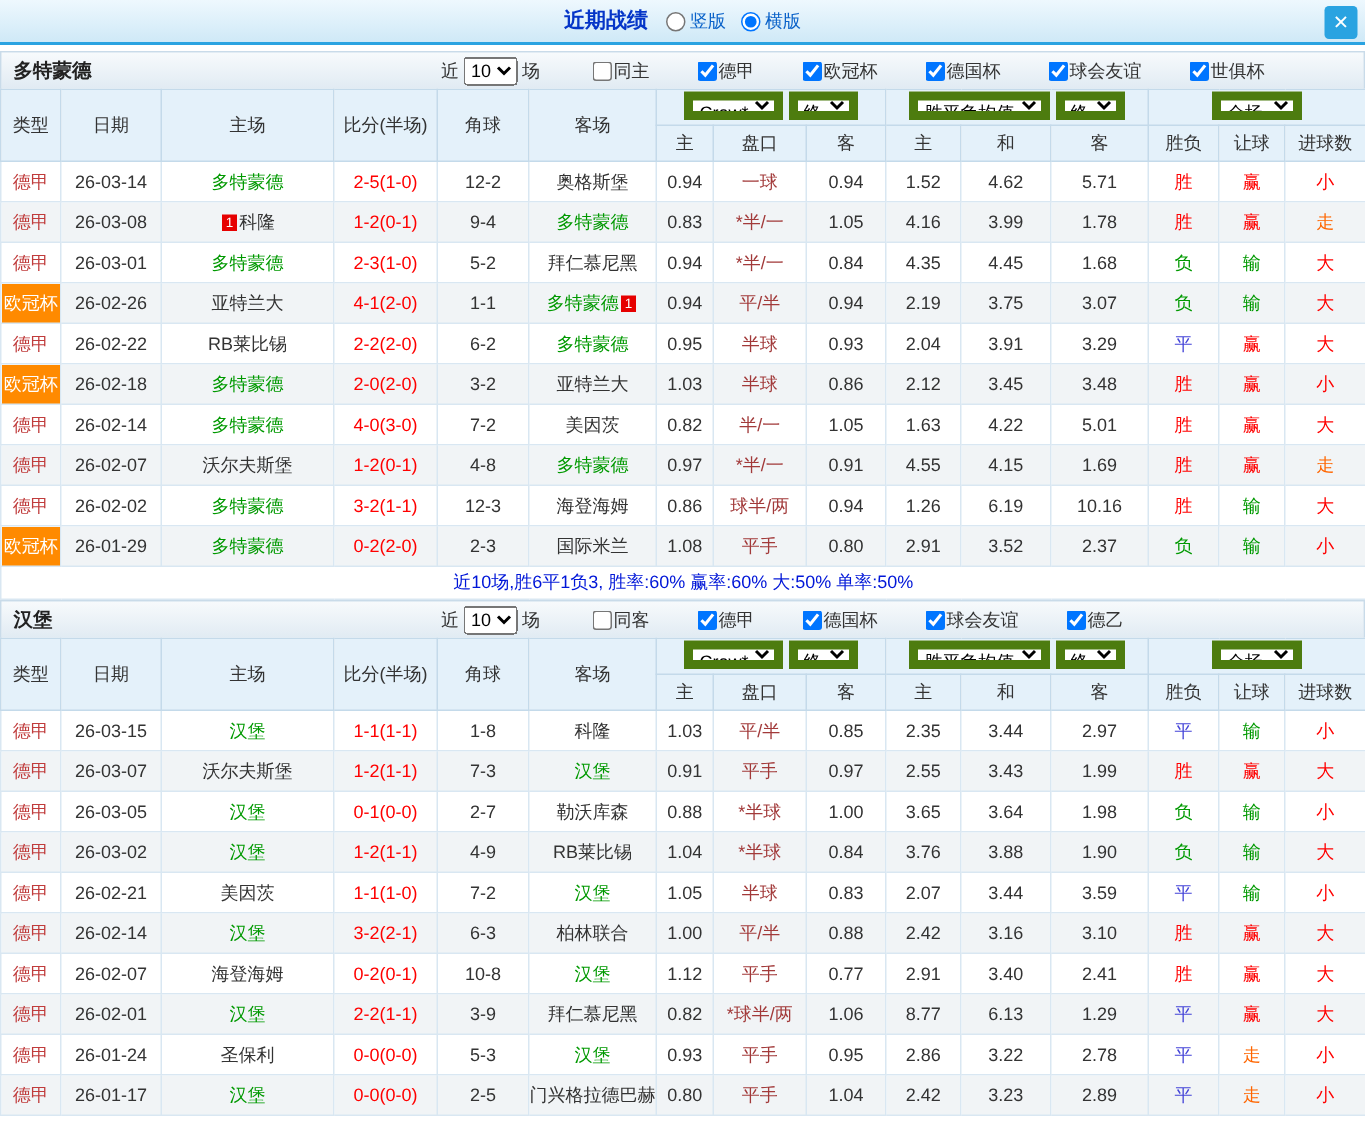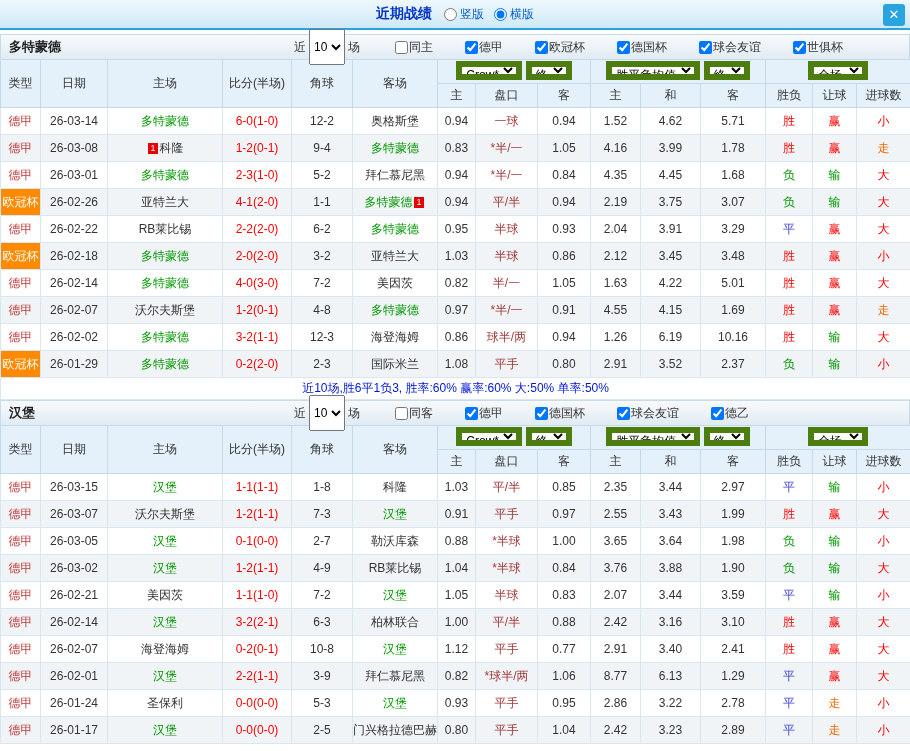--- a/index.html
+++ b/index.html
@@ -47,21 +47,21 @@
     position: relative; height: 25px;
     background: linear-gradient(#f7fafc, #e1ebf3);
     border: 1px solid #c9dbe9; border-bottom: none;
     display: flex; align-items: center;
   }
   .team-name { margin-left: 8px; font-weight: bold; font-size: 13px; color: #222; }
   .filter-bar {
     position: absolute; left: 293px; top: 0; height: 100%;
     display: flex; align-items: center; gap: 3px; font-size: 12px; color: #333;
   }
-  .filter-bar select { height: 36px; font-size: 12px; }
+  .filter-bar select { height: 19px; font-size: 12px; }
   .league-filter-group { display: inline-flex; align-items: center; }
   .league-filter-group label {
     display: inline-flex; align-items: center; gap: 1px; margin-left: 5px; cursor: pointer; padding-left: 27px;
   }
   .league-filter-group input { margin: 0; }
   
   table {
     width: 910px; border-collapse: collapse; table-layout: fixed;
     border: 1px solid #b9d2e4;
   }
@@ -215,21 +215,21 @@
           <th>胜负</th>
           <th>让球</th>
           <th>进球数</th>
         </tr>
       </thead>
       <tbody>
           <tr>
             <td class="league-jia">德甲</td>
             <td>26-03-14</td>
             <td class="team"><span class="self">多特蒙德</span></td>
-            <td class="score">6-0(1-0)</td>
+            <td class="score">2-5(1-0)</td>
             <td>12-2</td>
             <td class="team"><span class="">奥格斯堡</span></td>
             <td class="odds">0.94</td>
             <td class="hcap">一球</td>
             <td class="odds">0.94</td>
             <td class="odds">1.52</td>
             <td class="odds">4.62</td>
             <td class="odds">5.71</td>
             <td class="res res-red">胜</td>
             <td class="res res-red">赢</td>

